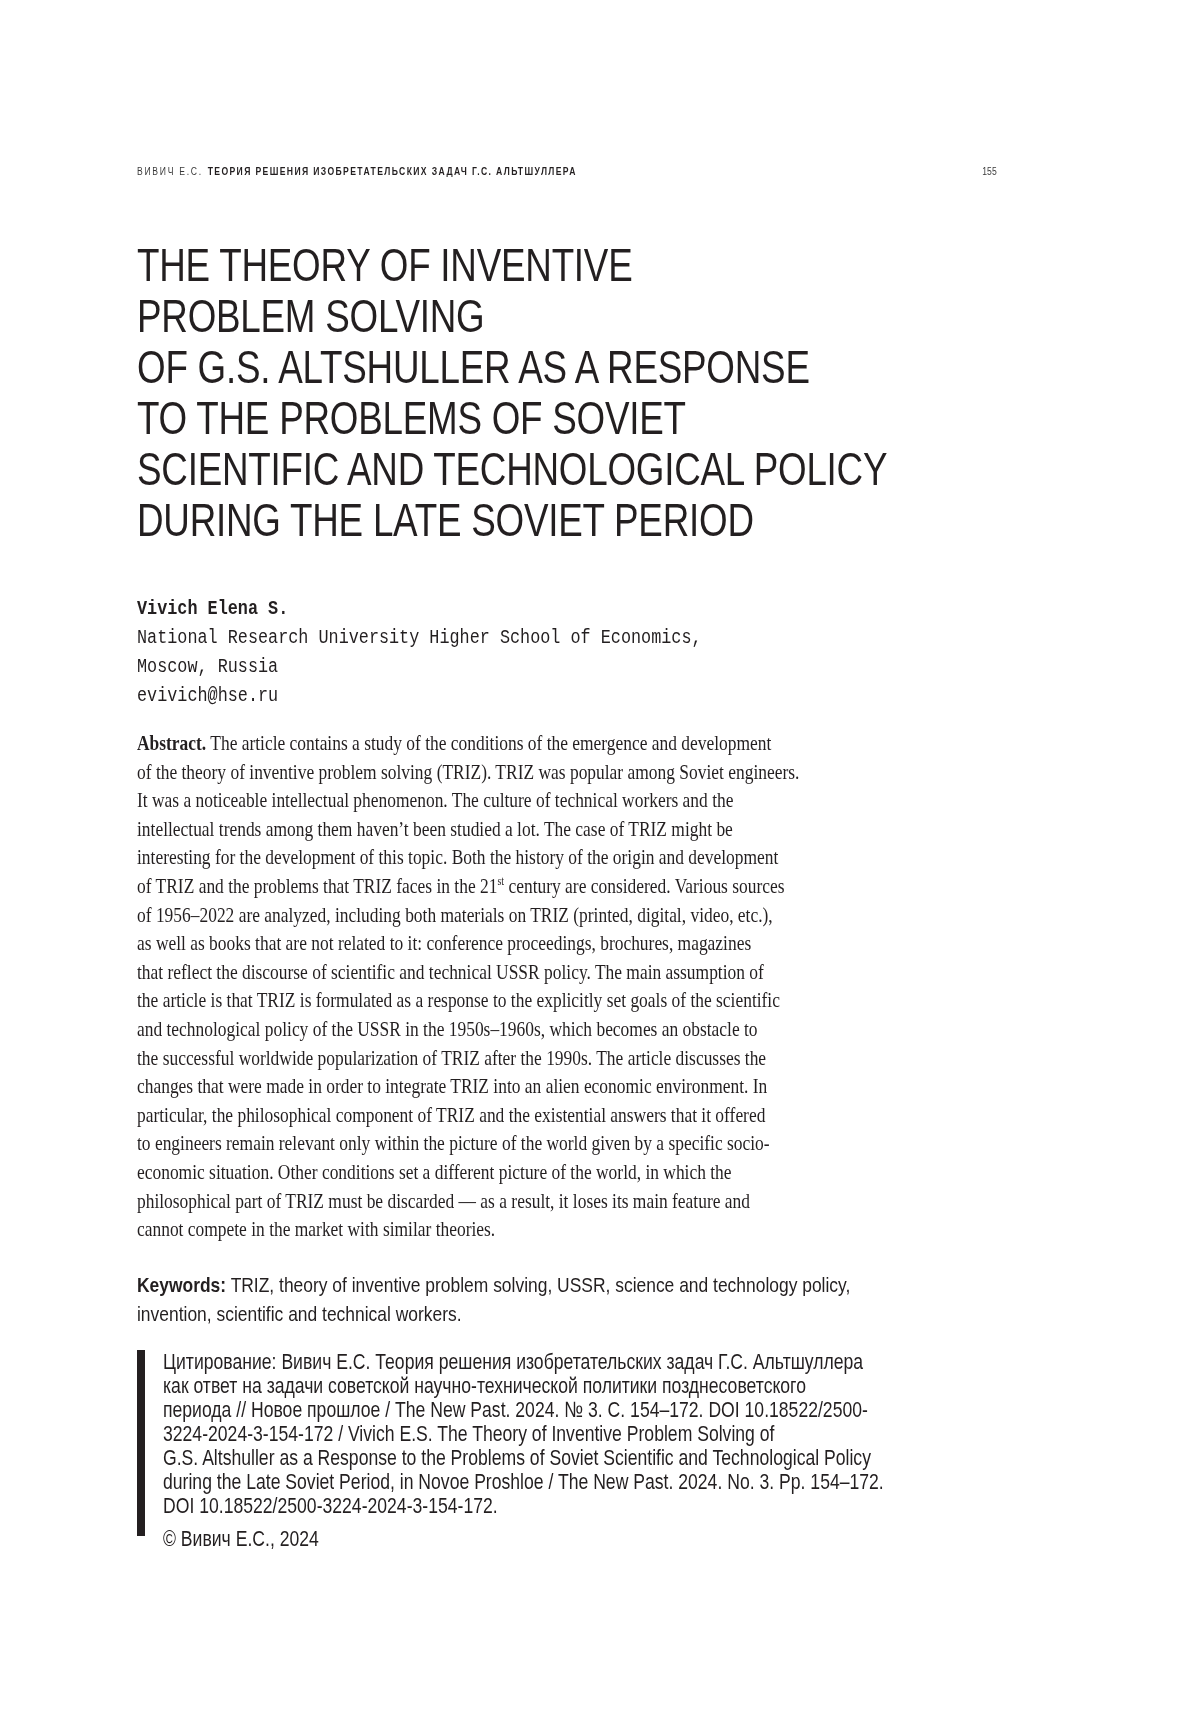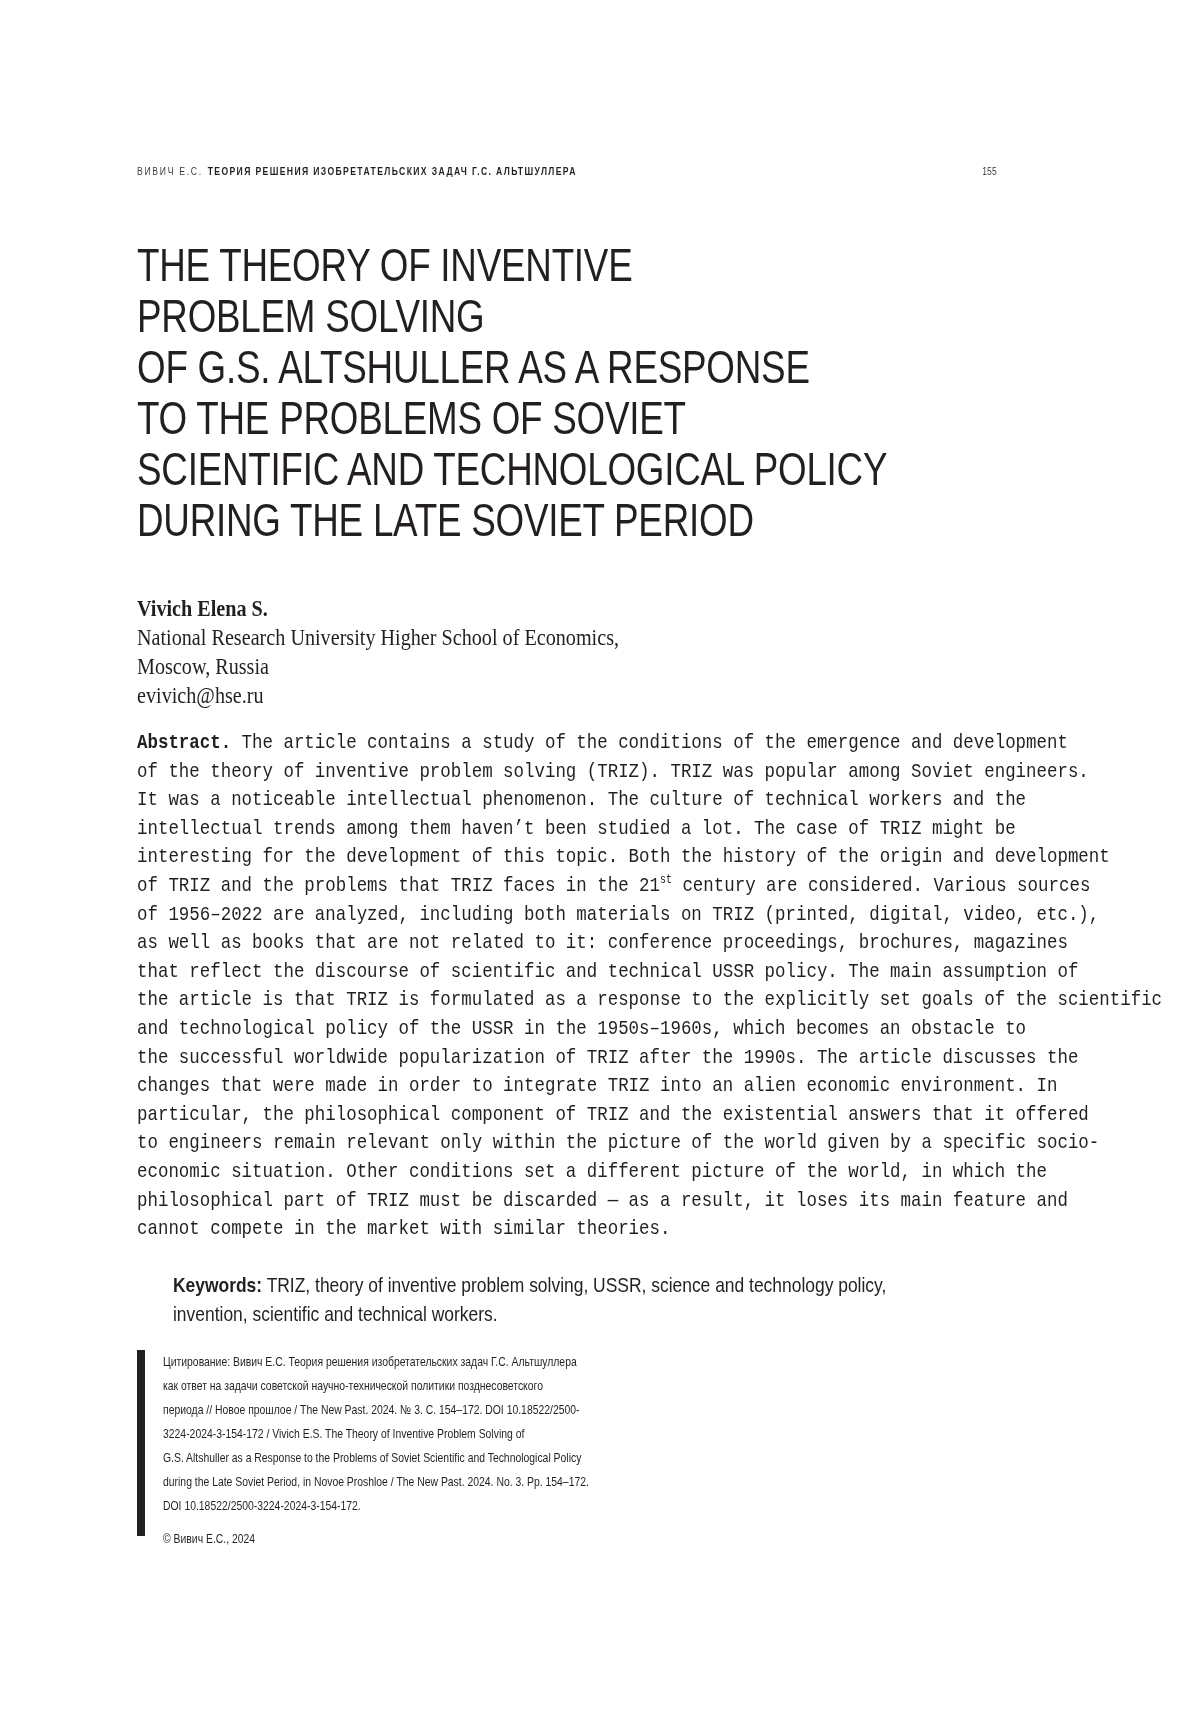--- a/index.html
+++ b/index.html
@@ -6,35 +6,35 @@
   body { width: 1200px; height: 1714px; position: relative; overflow: hidden; color: #231f20; }
   .running-head { position: absolute; top: 166px; left: 137px; width: 860px; height: 22px; font-family: "Liberation Sans", sans-serif; font-size: 10px; }
   .rh-author { letter-spacing: 2px; color: #3a3a3a; }
   .rh-title { font-weight: bold; letter-spacing: 1.6px; color: #231f20; }
   .rh-left { position: absolute; left: 0; top: 0; transform: scaleX(0.86); transform-origin: left top; white-space: nowrap; }
   .rh-page { position: absolute; right: 0; top: 0; color: #3a3a3a; transform: scaleX(0.86); transform-origin: right top; }
 
   .title { position: absolute; top: 240px; left: 137px; font-family: "Liberation Sans", sans-serif; font-weight: normal; font-size: 46px; line-height: 51px; color: #231f20; }
   .title .line { display: block; white-space: nowrap; transform: scaleX(0.80); transform-origin: left top; letter-spacing: -0.3px; height: 51px; }
 
-  .author-block { position: absolute; top: 594px; left: 137px; font-family: Liberation Serif, serif; font-size: 24px; line-height: 29px; }
+  .author-block { position: absolute; top: 594px; left: 137px; font-family: Liberation Mono, monospace; font-size: 20px; line-height: 29px; }
   .author-block .row { display: block; white-space: nowrap; transform: scaleX(0.84); transform-origin: left top; height: 29px; }
   .author-name { font-weight: bold; }
 
-  .abstract { position: absolute; top: 729px; left: 137px; width: 900px; font-family: Liberation Mono, monospace; font-size: 21px; line-height: 28.6px; }
+  .abstract { position: absolute; top: 729px; left: 137px; width: 900px; font-family: Liberation Serif, serif; font-size: 21px; line-height: 28.6px; }
   .abstract .row { display: block; white-space: nowrap; transform: scaleX(0.83); transform-origin: left top; height: 28.6px; }
   .abstract b { font-weight: bold; }
   sup { font-size: 12px; vertical-align: 8px; line-height: 0; }
 
-  .keywords { position: absolute; top: 1270px; left: 137px; font-family: "Liberation Sans", sans-serif; font-size: 21px; line-height: 29px; margin-left: 36px; }
+  .keywords { position: absolute; top: 1270px; left: 137px; font-family: "Liberation Sans", sans-serif; font-size: 21px; line-height: 29px; }
   .keywords .row { display: block; white-space: nowrap; transform: scaleX(0.83); transform-origin: left top; height: 29px; }
 
   .citation { position: absolute; top: 1350px; left: 137px; width: 760px; height: 186px; }
   .citation-bar { position: absolute; left: 0; top: 0; width: 8px; height: 186px; background: #231f20; }
-  .citation-text { position: absolute; left: 26px; top: 0; font-family: "Liberation Sans", sans-serif; font-size: 13px; line-height: 24px; color: #231f20; }
+  .citation-text { position: absolute; left: 26px; top: 0; font-family: "Liberation Sans", sans-serif; font-size: 22px; line-height: 24px; color: #231f20; }
   .citation-text .row { display: block; white-space: nowrap; transform: scaleX(0.80); transform-origin: left top; height: 24px; }
   .copyright { margin-top: 9px; }
 </style>
 </head>
 <body>
 
 <div class="running-head">
   <span class="rh-left">
     <span class="rh-author">ВИВИЧ Е.С.</span>&nbsp;
     <span class="rh-title">ТЕОРИЯ РЕШЕНИЯ ИЗОБРЕТАТЕЛЬСКИХ ЗАДАЧ Г.С. АЛЬТШУЛЛЕРА</span>

